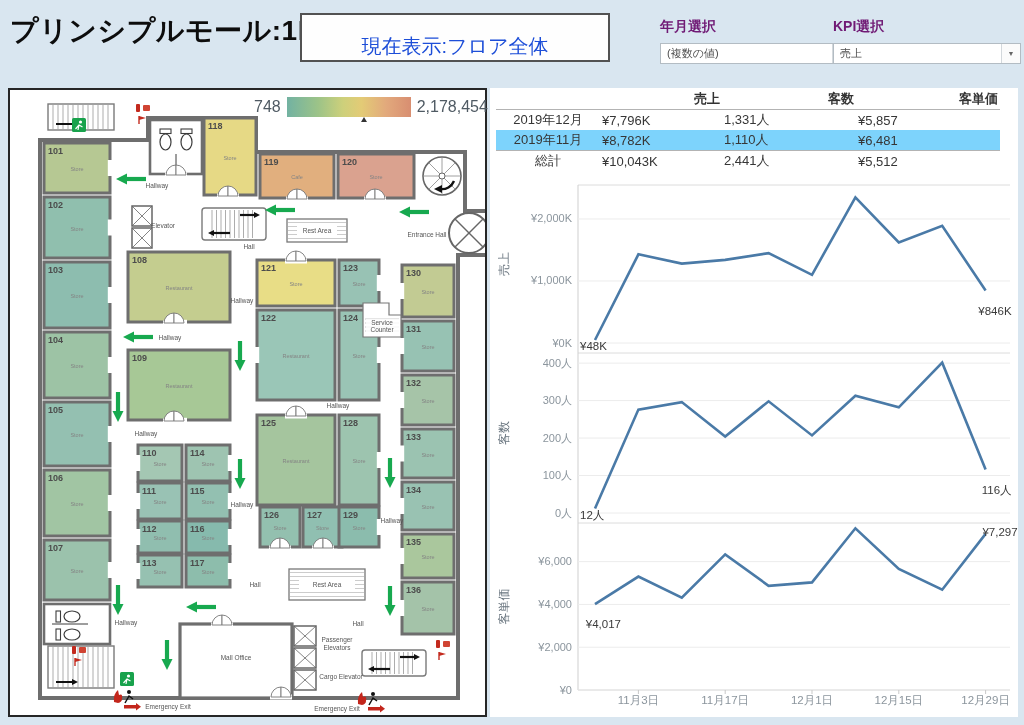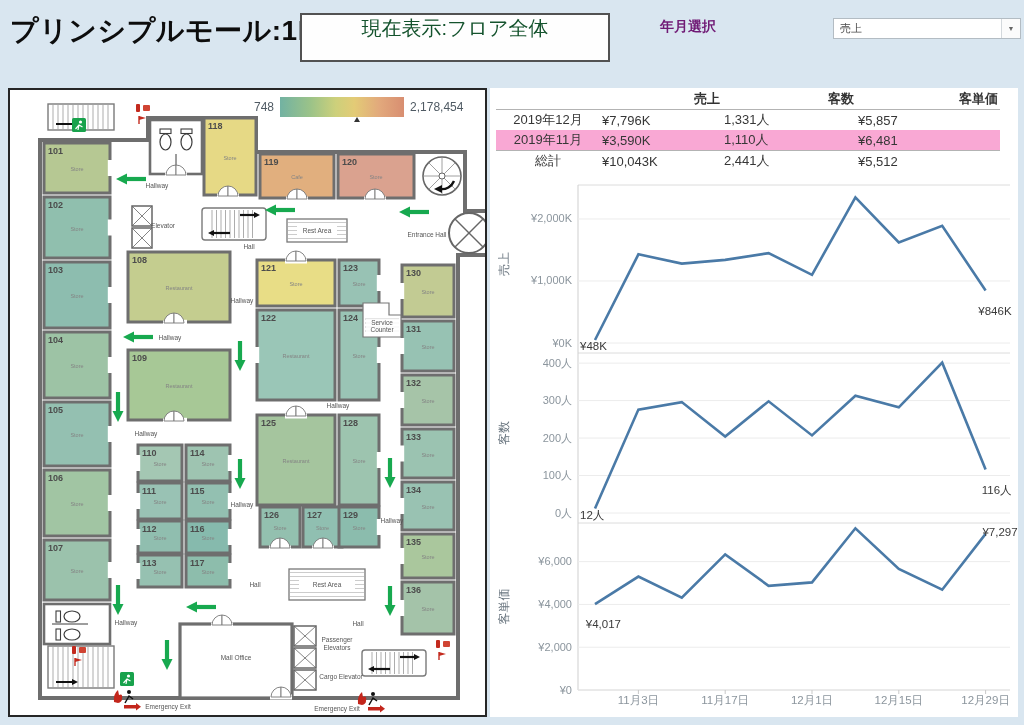--- a/index.html
+++ b/index.html
@@ -1,60 +1,65 @@
 <!DOCTYPE html>
 <html><head>
 <meta charset="utf-8">
 <style>
   html,body{margin:0;padding:0}
   body{width:1024px;height:725px;background:#d9e6f0;font-family:"Liberation Sans","DejaVu Sans",sans-serif;position:relative;overflow:hidden}
   
   #page-title{position:absolute;left:10px;top:12px;font-size:28px;font-weight:bold;color:#0d0d0d;letter-spacing:0.5px}
-  #view-box{position:absolute;left:300px;top:13px;width:306px;height:45px;background:#fefefe;border:2px solid #525252;display:flex;align-items:flex-start;justify-content:center;font-size:20px;color:#14532d}
+  #view-box{position:absolute;left:300px;top:13px;width:306px;height:45px;background:#fefefe;border:2px solid #525252;display:flex;align-items:flex-end;justify-content:center;font-size:20px;color:#1d4ed8}
   .filter{position:absolute;top:18px}
   .filter .flabel{font-size:14px;font-weight:bold;color:#701a75;margin-bottom:7px}
   .select{height:21px;background:#fff;border:1px solid #b3bcc3;position:relative;font-size:11px;color:#4c4c4c;display:flex;align-items:center;padding-left:6px;box-sizing:border-box}
   .select .caret{position:absolute;right:0;top:0;width:18px;height:100%;border-left:1px solid #d3d8dc;background:#fbfbfb;display:flex;align-items:center;justify-content:center;font-size:7px;color:#666}
   #filter-ym{left:660px;width:192px}
   #filter-kpi{left:833px;width:188px}
   
   #map-panel{position:absolute;left:8px;top:88px;width:475px;height:625px;background:#fff;border:2px solid #262626}
-  #legend{position:absolute;left:244px;top:4px;height:26px;display:flex;align-items:center;gap:6px;font-size:12px;color:#4f5a63;z-index:2}
+  #legend{position:absolute;left:244px;top:4px;height:26px;display:flex;align-items:center;gap:6px;font-size:16px;color:#4f5a63;z-index:2}
   #legend-bar{width:124px;height:20px;position:relative;background:linear-gradient(90deg,#72b2a2 0%,#9cc388 25%,#cdd07b 45%,#e3cb76 60%,#e2a97c 80%,#d88e71 100%)}
   #legend-marker{position:absolute;left:60%;bottom:-5px;width:0;height:0;border-left:3px solid transparent;border-right:3px solid transparent;border-bottom:5px solid #333}
   #map-svg{position:absolute;left:0;top:0}
   
   #right-panel{position:absolute;left:490px;top:88px;width:528px;height:629px;background:#fff}
   #kpi-table{border-collapse:collapse;font-size:13px;color:#363636;margin-left:6px;table-layout:fixed}
   #kpi-table th{font-weight:bold;color:#333;height:21px;padding:0 2px;border-bottom:1px solid #b3b3b3;text-align:right}
   #kpi-table th.rowhead{text-align:left}
   #kpi-table td{height:20px;padding:0 2px;text-align:left}
   #kpi-table td.rowhead{text-align:center}
-  #kpi-table tr.shaded{background:#f9a8d4}
+  #kpi-table tr.shaded{background:#7dd3fc}
   #kpi-table tr.total td{font-weight:normal;border-top:1px solid #b3b3b3}
   #charts-svg{position:absolute;left:0;top:92px}
   text.tick{font-size:11px;fill:#8b959d}
   text.xtick{font-size:11.5px;fill:#8b959d;text-anchor:middle}
   text.ytitle{font-size:12px;fill:#67737d;text-anchor:middle}
   text.anno{font-size:11.5px;fill:#3a3a3a}
   .mapnum{font-size:9px;font-weight:600;fill:#4c4c4c}
   .maptype{font-size:5.5px;fill:#848484;text-anchor:middle}
   .maplbl{font-size:6.5px;fill:#555;text-anchor:middle}
 </style>
 </head>
 <body>
 
 <div id="page-title">プリンシプルモール:1F</div>
 <div id="view-box">
   <span>現在表示:フロア全体</span>
 </div>
 <div class="filter" id="filter-ym">
   <div class="flabel">年月選択</div>
+  <div class="select">
+    <span>(複数の値)</span>
+    <span class="caret">▼</span>
+  </div>
 </div>
 <div class="filter" id="filter-kpi">
+  <div class="flabel">KPI選択</div>
   <div class="select">
     <span>売上</span>
     <span class="caret">▼</span>
   </div>
 </div>
 
 <div id="map-panel">
   <div id="legend">
     <span>748</span>
     <div id="legend-bar">
@@ -628,21 +633,21 @@
     </thead>
     <tbody id="kpi-table-body">
         <tr class="normal">
           <td class="rowhead">2019年12月</td>
           <td>¥7,796K</td>
           <td>1,331人</td>
           <td>¥5,857</td>
         </tr>
         <tr class="shaded">
           <td class="rowhead">2019年11月</td>
-          <td>¥3,590K</td>
+          <td>¥8,782K</td>
           <td>1,110人</td>
           <td>¥6,481</td>
         </tr>
         <tr class="total">
           <td class="rowhead">総計</td>
           <td>¥10,043K</td>
           <td>2,441人</td>
           <td>¥5,512</td>
         </tr>
       </tbody>

